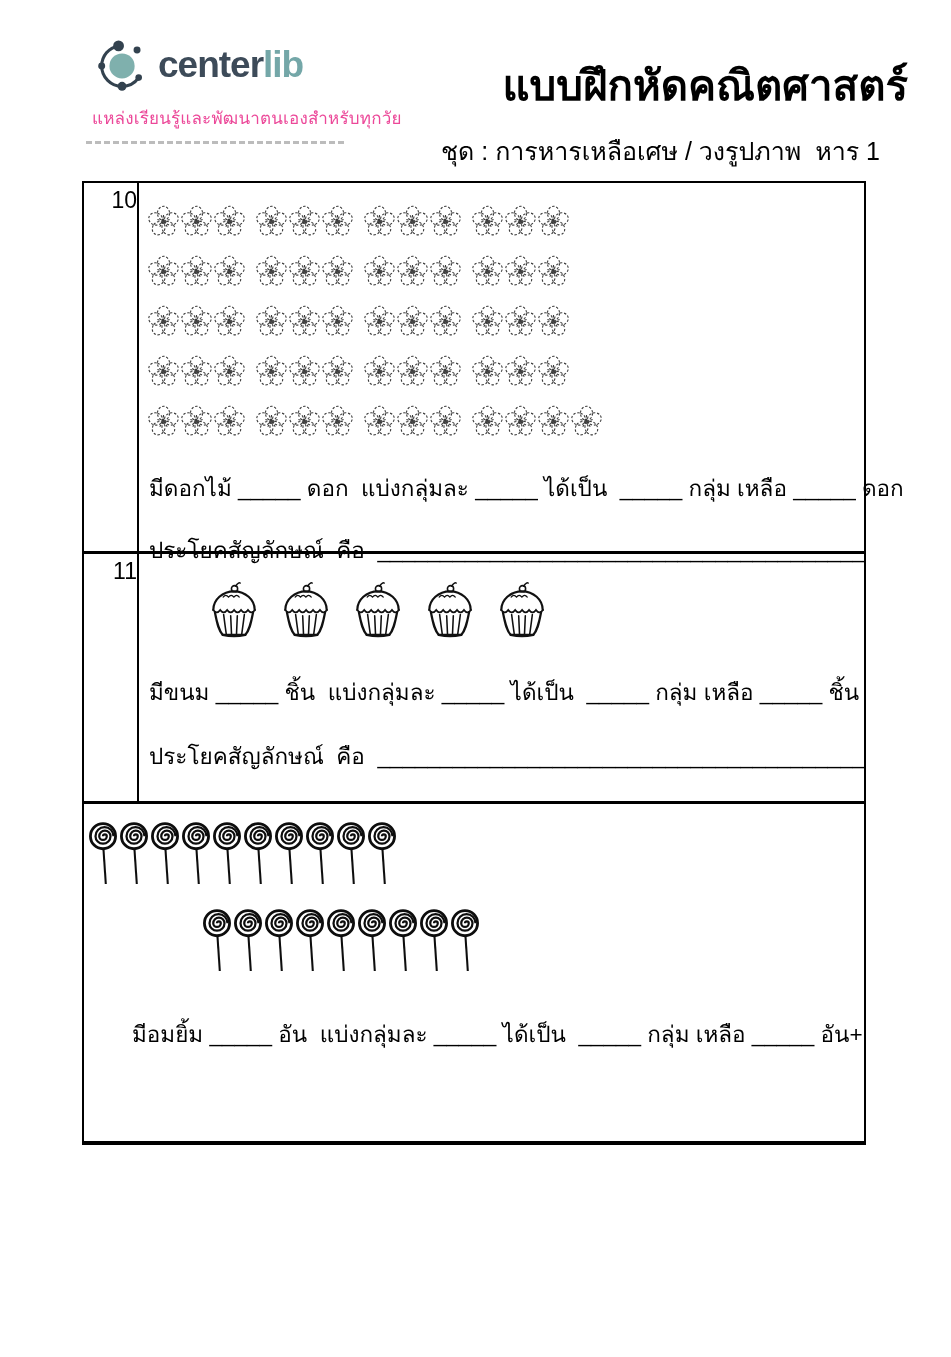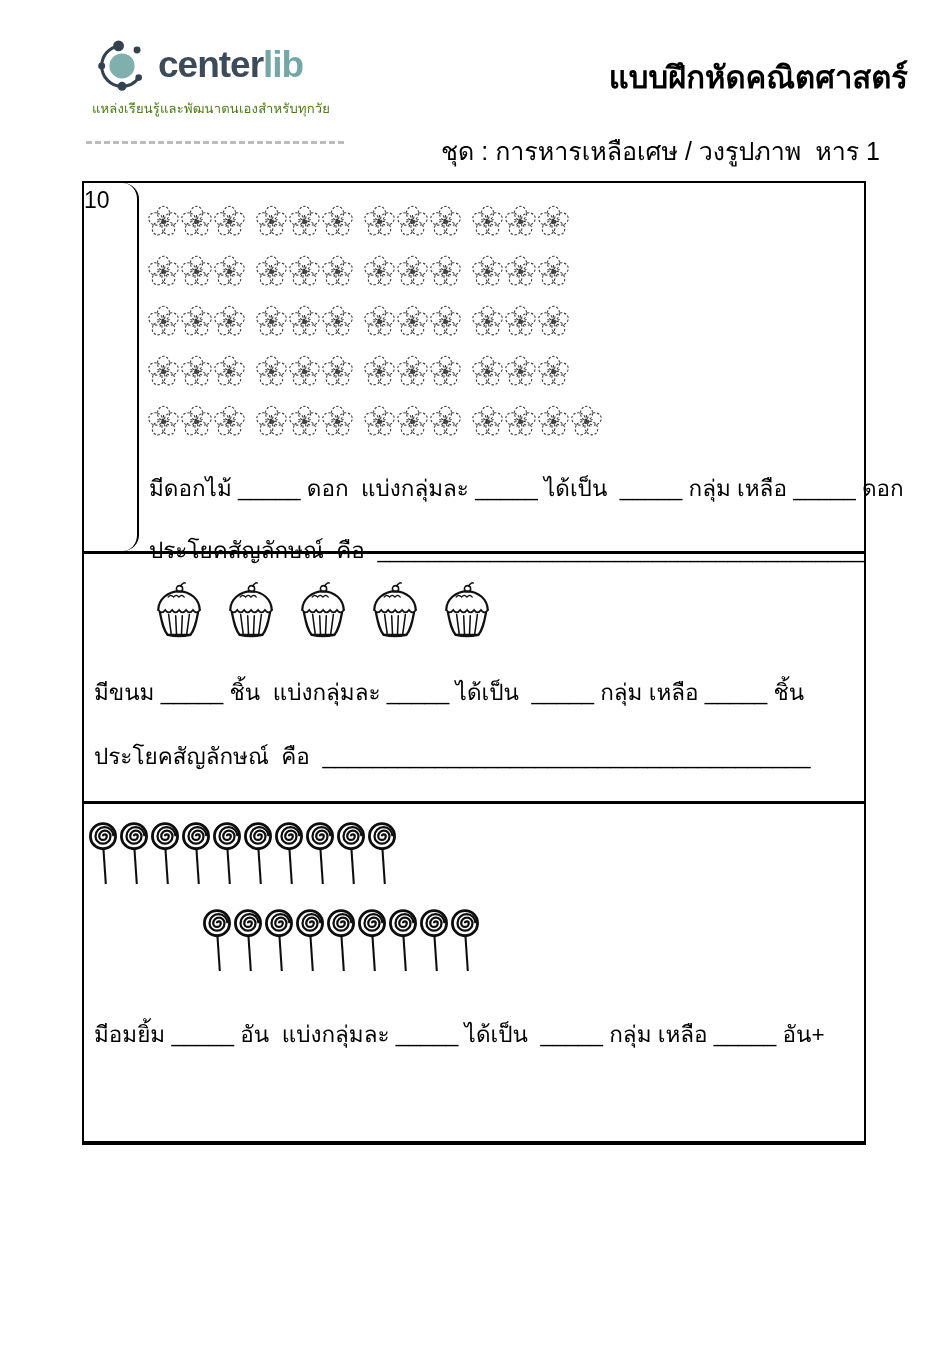--- a/index.html
+++ b/index.html
@@ -9,32 +9,32 @@
     font-family:"Liberation Sans","DejaVu Sans",sans-serif; color:#000;
     overflow:hidden;
   }
   
   .logo { position:absolute; left:92px; top:34px; }
   .logo-row { display:flex; align-items:center; }
   .logo-mark { width:62px; height:62px; }
   .logo-word { font-size:37px; font-weight:bold; letter-spacing:-1px; margin-left:4px; }
   .logo-word .p1 { color:#3d4b59; }
   .logo-word .p2 { color:#74a7a8; }
-  .tagline { margin-top:2px; font-size:13px; color:#4d7c0f; letter-spacing:0.2px; }
-  .doc-title { position:absolute; top:52px; right:43px; font-size:31px; font-weight:bold; white-space:pre; }
+  .tagline { margin-top:8px; font-size:17px; color:#ec4899; letter-spacing:0.2px; }
+  .doc-title { position:absolute; top:52px; right:43px; font-size:42px; font-weight:bold; white-space:pre; }
   .doc-subtitle { position:absolute; top:131px; right:71px; font-size:25px; white-space:pre; }
   .artifact-dashes { position:absolute; left:86px; top:141px; width:258px; border-top:3px dashed #bcbcbc; }
   
   .sheet {
     position:absolute; left:82px; top:181px; width:784px;
     border:2px solid #000; border-bottom:4px solid #000;
   }
   .ex-row { display:flex; border-bottom:3px solid #000; }
   .ex-row:last-child { border-bottom:none; }
-  .num-cell { width:55px; border-right:2px solid #000; font-size:23px; text-align:left; padding-top:4px; flex:0 0 55px;border-radius:16px; }
+  .num-cell { width:55px; border-right:2px solid #000; font-size:23px; text-align:right; padding-top:4px; flex:0 0 55px; }
   .content-cell { position:relative; flex:1;text-align:right; }
   .ex-10 .content-cell { height:368px; }
   .ex-11 .content-cell { height:247px;text-decoration:underline; }
   .ex-12 .content-cell { height:337px; }
   
   .pictures { position:absolute; }
   .icon-row { display:flex; align-items:flex-start; }
   .icon-group { display:flex; }
   .item-icon { display:block; }
   .ex-10 .pictures { left:8px; top:20px; }
@@ -46,21 +46,21 @@
   .ex-12 .pictures { left:4px; top:14px; }
   .ex-12 .icon-row { margin-bottom:15px; }
   .ex-12 .icon-row + .icon-row { margin-left:114px; }
   .ex-12 .item-icon { width:30px; height:72px; margin-right:1px; }
   
   .sentence, .symbol-line { position:absolute; left:10px; font-size:22.5px; white-space:pre; }
   .ex-10 .sentence { top:287px; }
   .ex-10 .symbol-line { top:349px; }
   .ex-11 .sentence { top:120px; }
   .ex-11 .symbol-line { top:184px; }
-  .ex-12 .sentence { top:212px; }
+  .ex-12 .sentence { top:212px;margin-left:38px; }
   .ex-12 .symbol-line { top:277px; }
   .symbol-line .blank-long { letter-spacing:0; }
 </style>
 </head>
 <body>
 
 <svg width="0" height="0" style="position:absolute" aria-hidden="true">
   <defs>
     <symbol id="sym-flower" viewBox="0 0 36 38">
       <g fill="none" stroke="#3a3a3a" stroke-width="1.2" stroke-dasharray="2.6 1.9">
@@ -366,20 +366,21 @@
                 </svg>
               </span>
             </div>
           </div>
         <div class="sentence">มีดอกไม้ _____ ดอก  แบ่งกลุ่มละ _____ ได้เป็น  _____ กลุ่ม เหลือ _____ ดอก</div>
         <div class="symbol-line"><span>ประโยคสัญลักษณ์  คือ  </span><span class="blank-long">_______________________________________</span></div>
       </div>
     </div>
 
     <div class="ex-row ex-11">
+      <div class="num-cell">11</div>
       <div class="content-cell">
         <div class="pictures">
             <div class="icon-row">
               <span class="icon-group">
                 <svg class="item-icon">
                   <use href="#sym-cupcake"></use>
                 </svg>
                 <svg class="item-icon">
                   <use href="#sym-cupcake"></use>
                 </svg>

